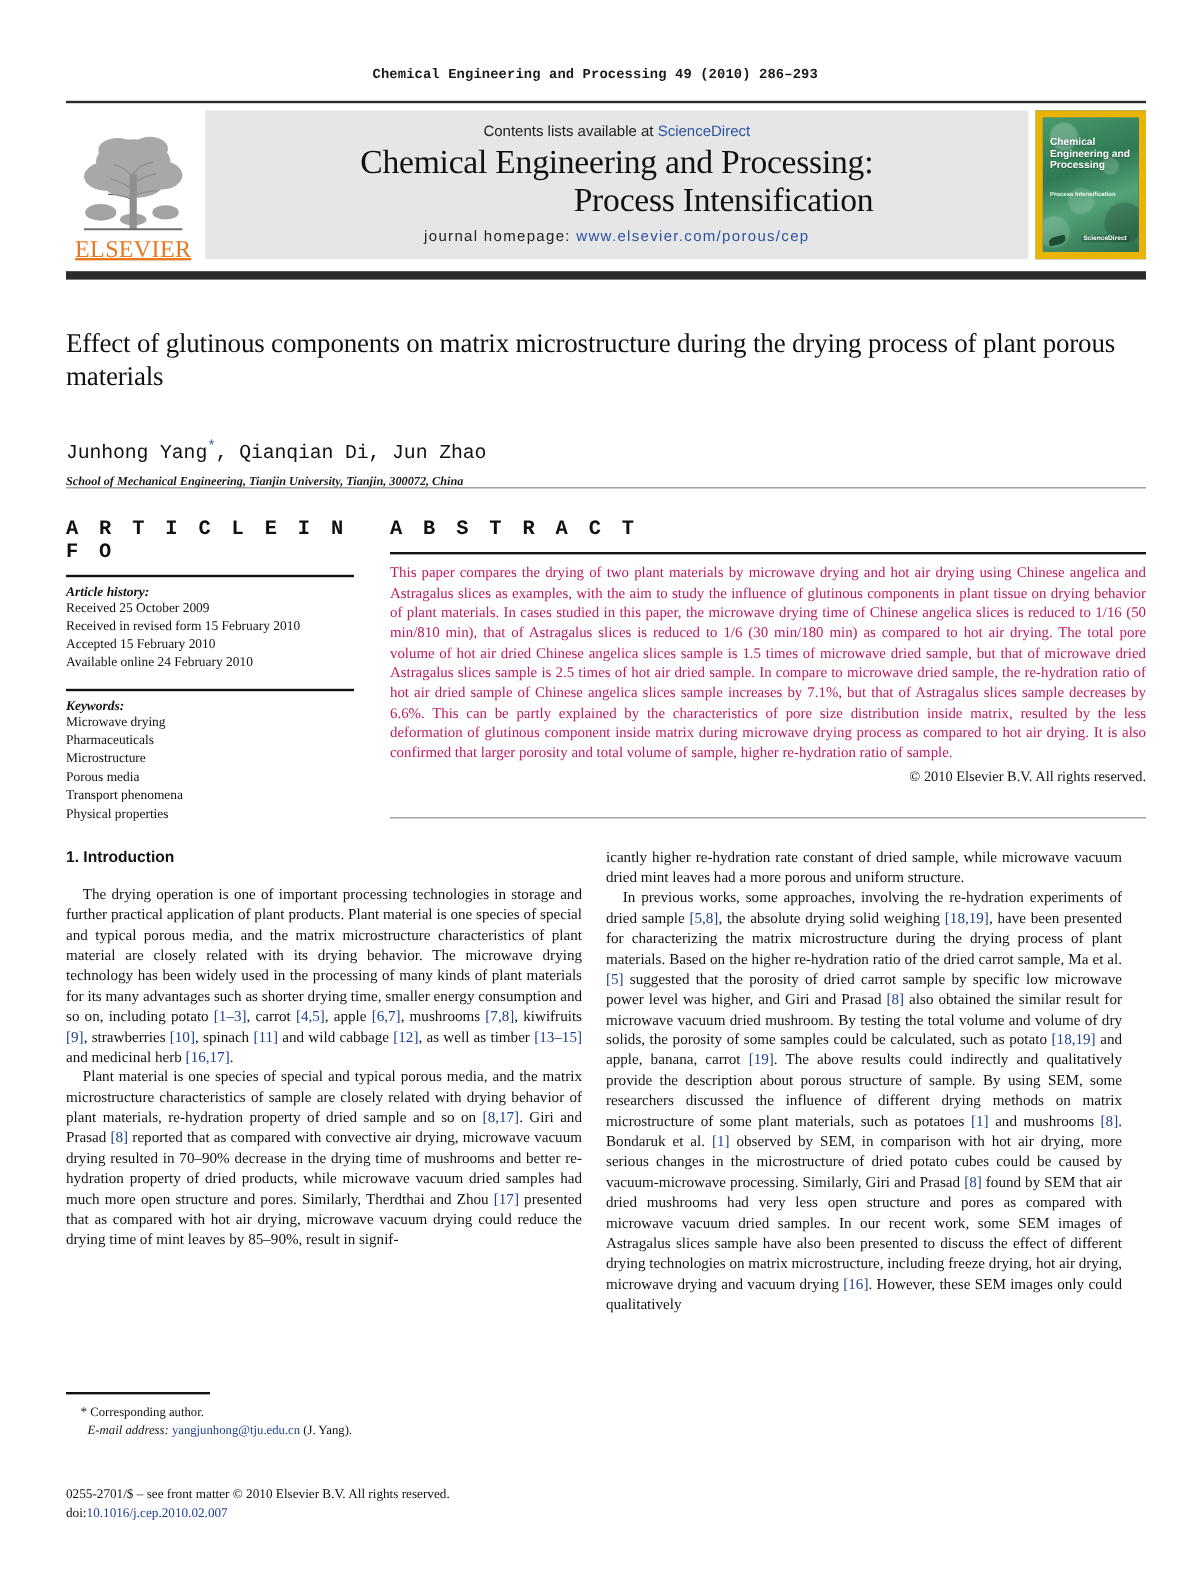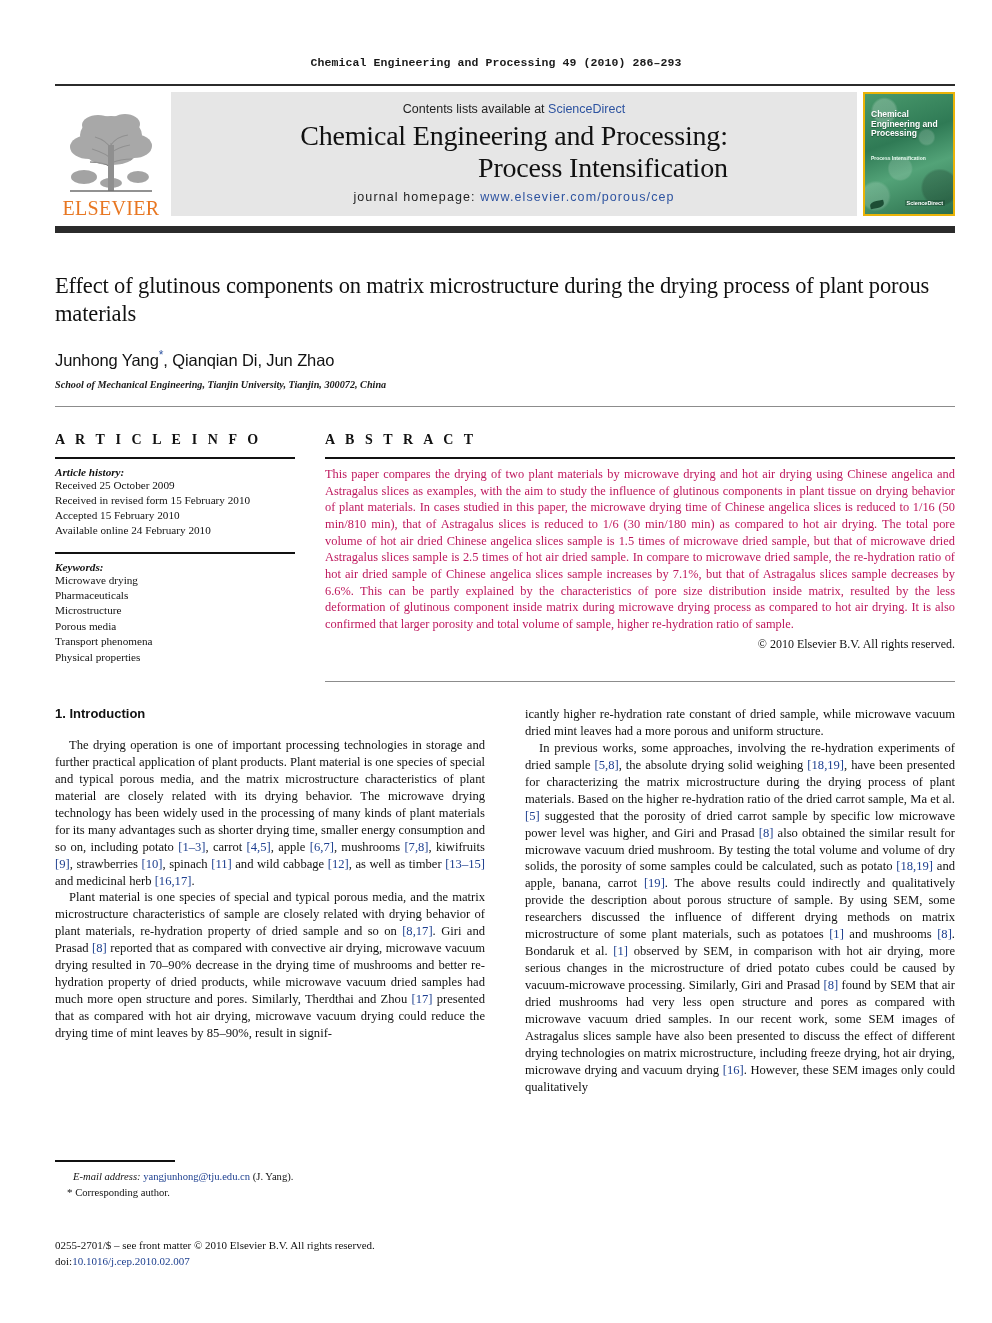--- a/index.html
+++ b/index.html
@@ -46,20 +46,21 @@
   }
   .tree-svg { display:block; }
   .elsevier-word {
     font-family: "Liberation Serif", serif;
     font-size: 20px;
     letter-spacing: 0.3px;
     color: #E87722;
     font-weight: 400;
     line-height: 1;
     margin-top: 1px;
+    text-decoration: underline;
   }
 
   .masthead-center {
     flex: 1 1 auto;
     background: #e6e6e6;
     margin: 2px 4px 4px 4px;
     display: flex; flex-direction: column;
     align-items: center; justify-content: center;
     padding: 6px 0 8px 0;
   }
@@ -84,21 +85,21 @@
     font-size: 12.5px;
     letter-spacing: 1.1px;
     margin-top: 7px;
     color: #222;
   }
   .homepage-url { color: #2d53a0; letter-spacing: 1.1px; }
 
   .cover-thumb {
     width: 92px; flex: 0 0 92px;
     margin: 2px 0 4px 2px;
-    border: 2px solid #eab308;
+    border: 6px solid #eab308;
     position: relative;
     overflow: hidden;
     background: #0369a1;
   }
   .cover-bg {
     position: absolute; inset: 0;
     background:
       radial-gradient(circle at 22% 14%, rgba(255,255,255,.22) 0 9%, transparent 11%),
       radial-gradient(circle at 70% 36%, rgba(255,255,255,.17) 0 7%, transparent 9%),
       radial-gradient(circle at 40% 62%, rgba(255,255,255,.14) 0 12%, transparent 14%),
@@ -156,23 +157,23 @@
   .art-title {
     font-family: "Liberation Serif", serif;
     font-size: 22.5px;
     line-height: 1.26;
     color: #111;
     font-weight: 400;
     letter-spacing: -0.15px;
     margin: 0;
   }
   .authors {
-    font-family: Liberation Sans, sans-serif;
+    font-family: Liberation Mono, monospace;
     font-size: 16.5px;
-    margin-top: 19px;
+    margin-top: 36px;
     color: #111;
     letter-spacing: -0.1px;
   }
   .author-star { color: #2d53a0; font-size: 12px; vertical-align: super; }
   .affiliation {
     font-family: "Liberation Serif", serif;
     font-style: italic;
     font-weight: bold;
     font-size: 10.2px;
     margin-top: 10px;
@@ -188,23 +189,23 @@
   
   .info-col {
     position: absolute;
     top: 432px; left: 55px; width: 240px;
   }
   .abs-col {
     position: absolute;
     top: 432px; left: 325px; width: 630px;
   }
   .sec-head {
-    font-family: Liberation Serif, serif;
-    font-weight: bold;
-    font-size: 14px;
+    font-family: Liberation Mono, monospace;
+    font-weight: bold;
+    font-size: 17px;
     letter-spacing: 3.6px;
     color: #111;
   }
   .sec-rule { height: 2px; background: #111; margin-top: 9px; }
   .info-group { margin-top: 7px; }
   .info-label {
     font-family: "Liberation Serif", serif;
     font-style: italic;
     font-weight: bold;
     font-size: 11.2px;
@@ -244,21 +245,21 @@
     top: 681px; left: 325px; width: 630px;
     height: 1px; background: #8c8c8c;
   }
 
   
   .body-cols {
     position: absolute;
     top: 706px; left: 55px;
     width: 900px;
     display: flex;
-    gap: 40px;
+    gap: 20px;
   }
   .col { width: 430px; }
   .h1 {
     font-family: "Liberation Sans", sans-serif;
     font-size: 13px;
     font-weight: bold;
     color: #111;
     margin: 0 0 16px 0;
   }
   .p {
@@ -411,29 +412,29 @@
       <p class="p">Plant material is one species of special and typical porous media, and the matrix microstructure characteristics of sample are closely related with drying behavior of plant materials, re-hydration property of dried sample and so on <span class="ref">[8,17]</span>. Giri and Prasad <span class="ref">[8]</span> reported that as compared with convective air drying, microwave vacuum drying resulted in 70–90% decrease in the drying time of mushrooms and better re-hydration property of dried products, while microwave vacuum dried samples had much more open structure and pores. Similarly, Therdthai and Zhou <span class="ref">[17]</span> presented that as compared with hot air drying, microwave vacuum drying could reduce the drying time of mint leaves by 85–90%, result in signif-</p>
     </div>
     <div class="col">
       <p class="p noindent">icantly higher re-hydration rate constant of dried sample, while microwave vacuum dried mint leaves had a more porous and uniform structure.</p>
       <p class="p">In previous works, some approaches, involving the re-hydration experiments of dried sample <span class="ref">[5,8]</span>, the absolute drying solid weighing <span class="ref">[18,19]</span>, have been presented for characterizing the matrix microstructure during the drying process of plant materials. Based on the higher re-hydration ratio of the dried carrot sample, Ma et al. <span class="ref">[5]</span> suggested that the porosity of dried carrot sample by specific low microwave power level was higher, and Giri and Prasad <span class="ref">[8]</span> also obtained the similar result for microwave vacuum dried mushroom. By testing the total volume and volume of dry solids, the porosity of some samples could be calculated, such as potato <span class="ref">[18,19]</span> and apple, banana, carrot <span class="ref">[19]</span>. The above results could indirectly and qualitatively provide the description about porous structure of sample. By using SEM, some researchers discussed the influence of different drying methods on matrix microstructure of some plant materials, such as potatoes <span class="ref">[1]</span> and mushrooms <span class="ref">[8]</span>. Bondaruk et al. <span class="ref">[1]</span> observed by SEM, in comparison with hot air drying, more serious changes in the microstructure of dried potato cubes could be caused by vacuum-microwave processing. Similarly, Giri and Prasad <span class="ref">[8]</span> found by SEM that air dried mushrooms had very less open structure and pores as compared with microwave vacuum dried samples. In our recent work, some SEM images of Astragalus slices sample have also been presented to discuss the effect of different drying technologies on matrix microstructure, including freeze drying, hot air drying, microwave drying and vacuum drying <span class="ref">[16]</span>. However, these SEM images only could qualitatively</p>
     </div>
   </div>
 
   <div class="footnote-rule"></div>
   <div class="footnote">
+    <div class="fn-indent">
+      <span class="fn-star">*</span>
+      <span>Corresponding author.</span>
+    </div>
     <div class="fn-indent" style="padding-left:18px;">
       <span class="fn-label">E-mail address:</span>
       <span class="mail-link">yangjunhong@tju.edu.cn</span>
       <span>(J. Yang).</span>
     </div>
-    <div class="fn-indent">
-      <span class="fn-star">*</span>
-      <span>Corresponding author.</span>
-    </div>
   </div>
 
   <div class="imprint">
     <div>0255-2701/$ – see front matter © 2010 Elsevier B.V. All rights reserved.</div>
     <div><span>doi:</span><span class="doi-link">10.1016/j.cep.2010.02.007</span></div>
   </div>
 
 </div>
 
 </body></html>

